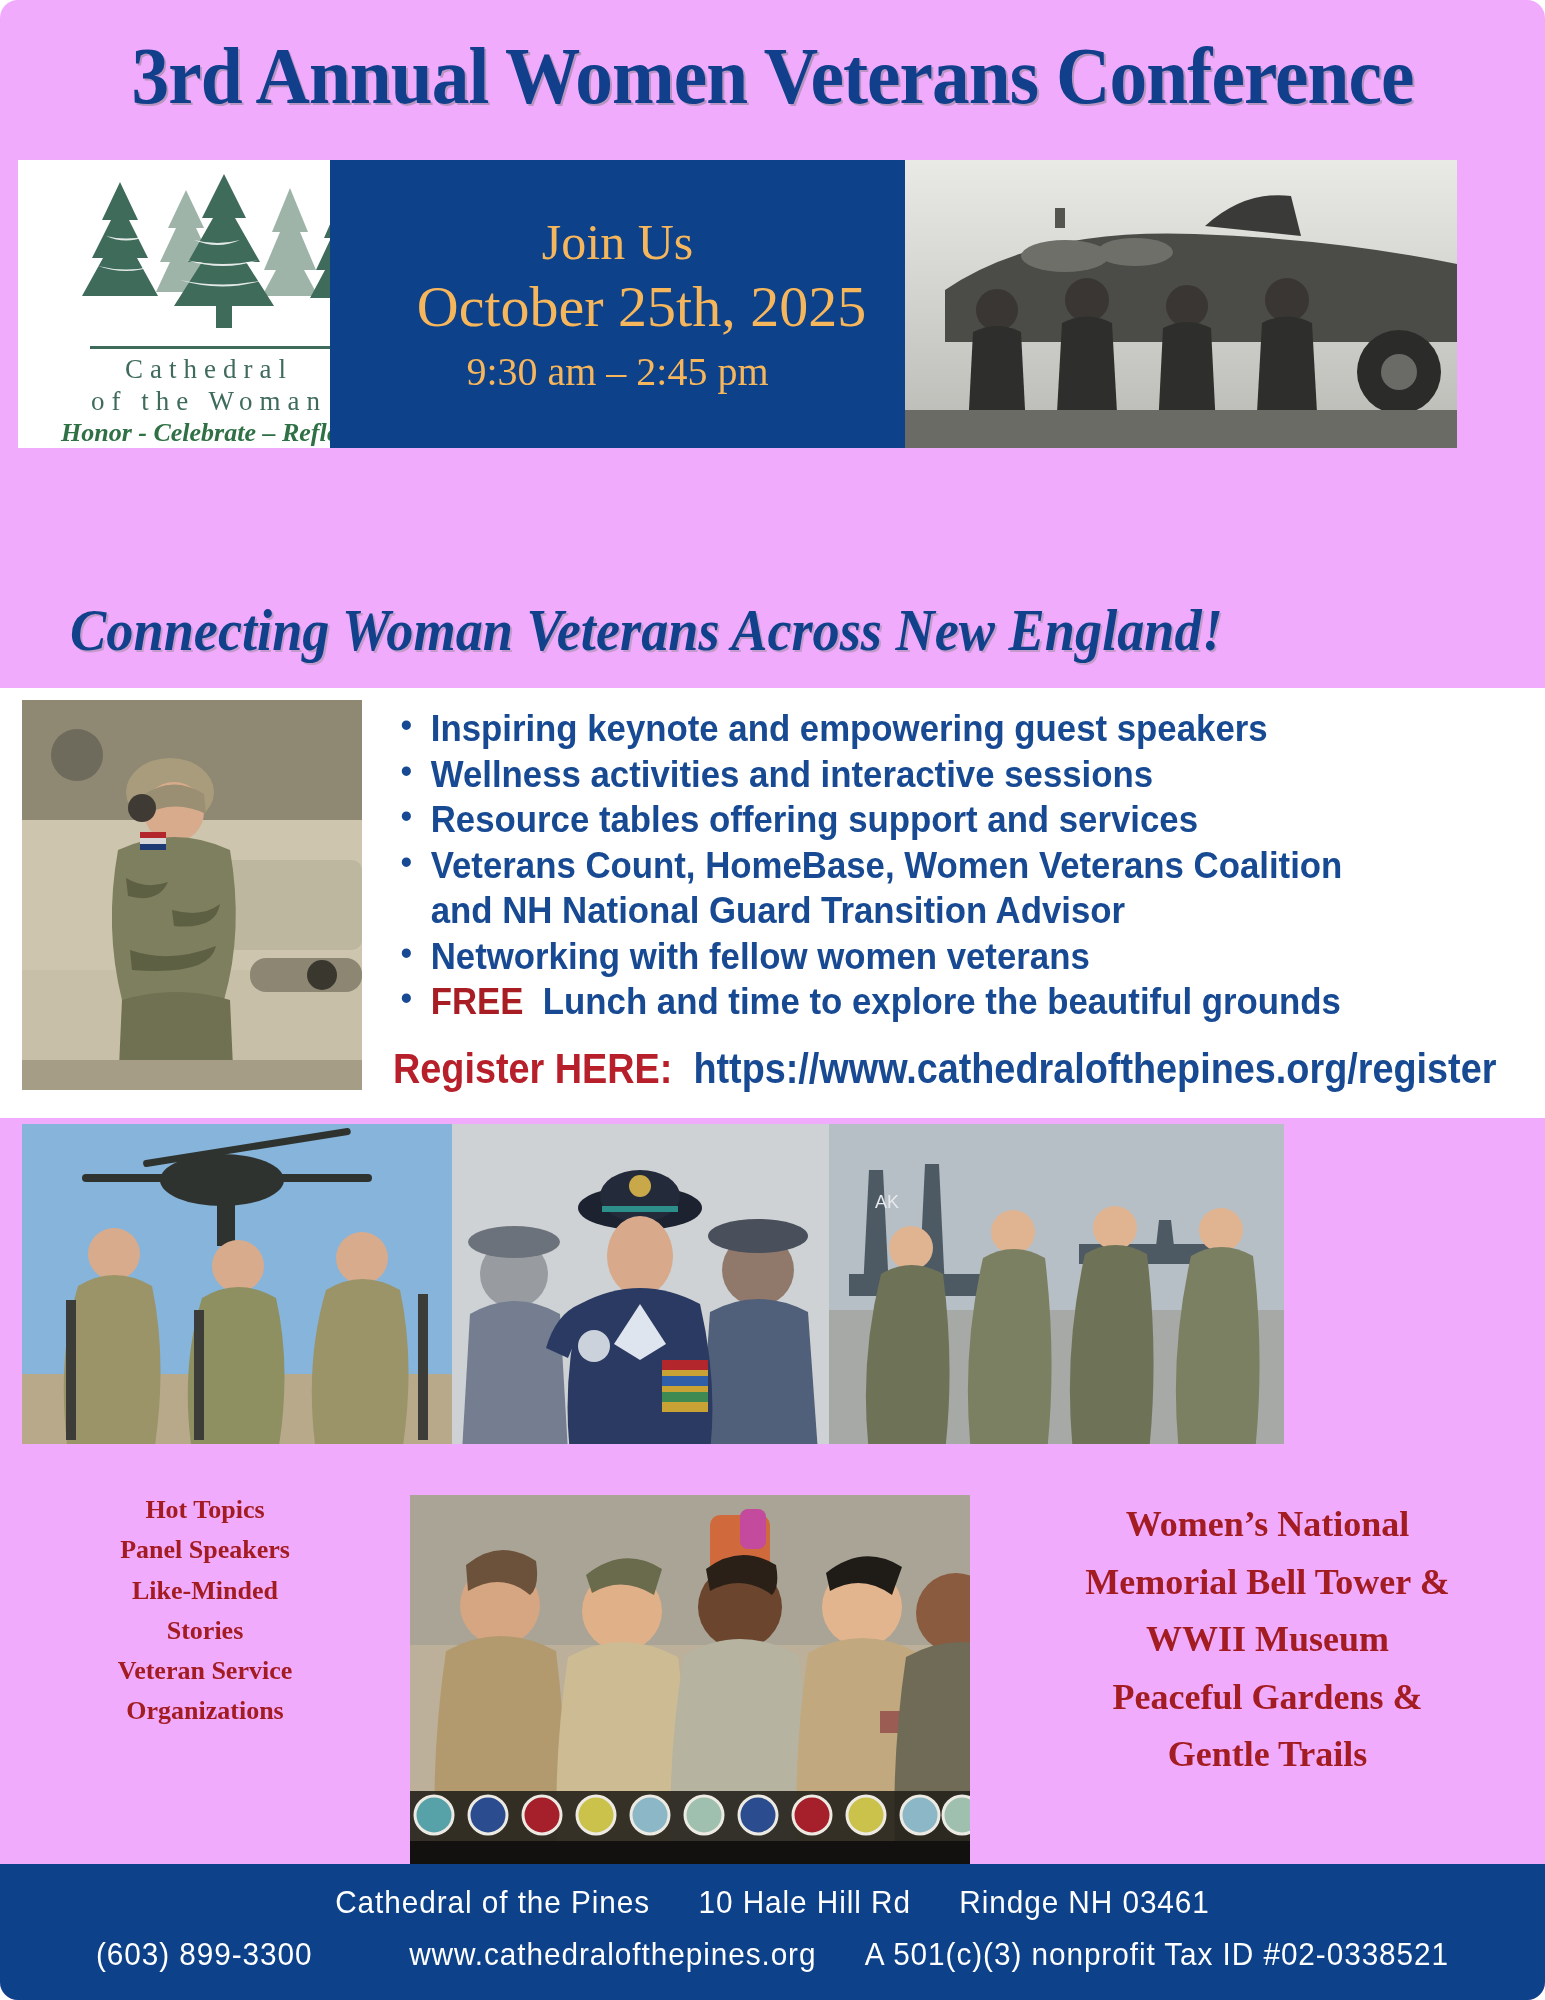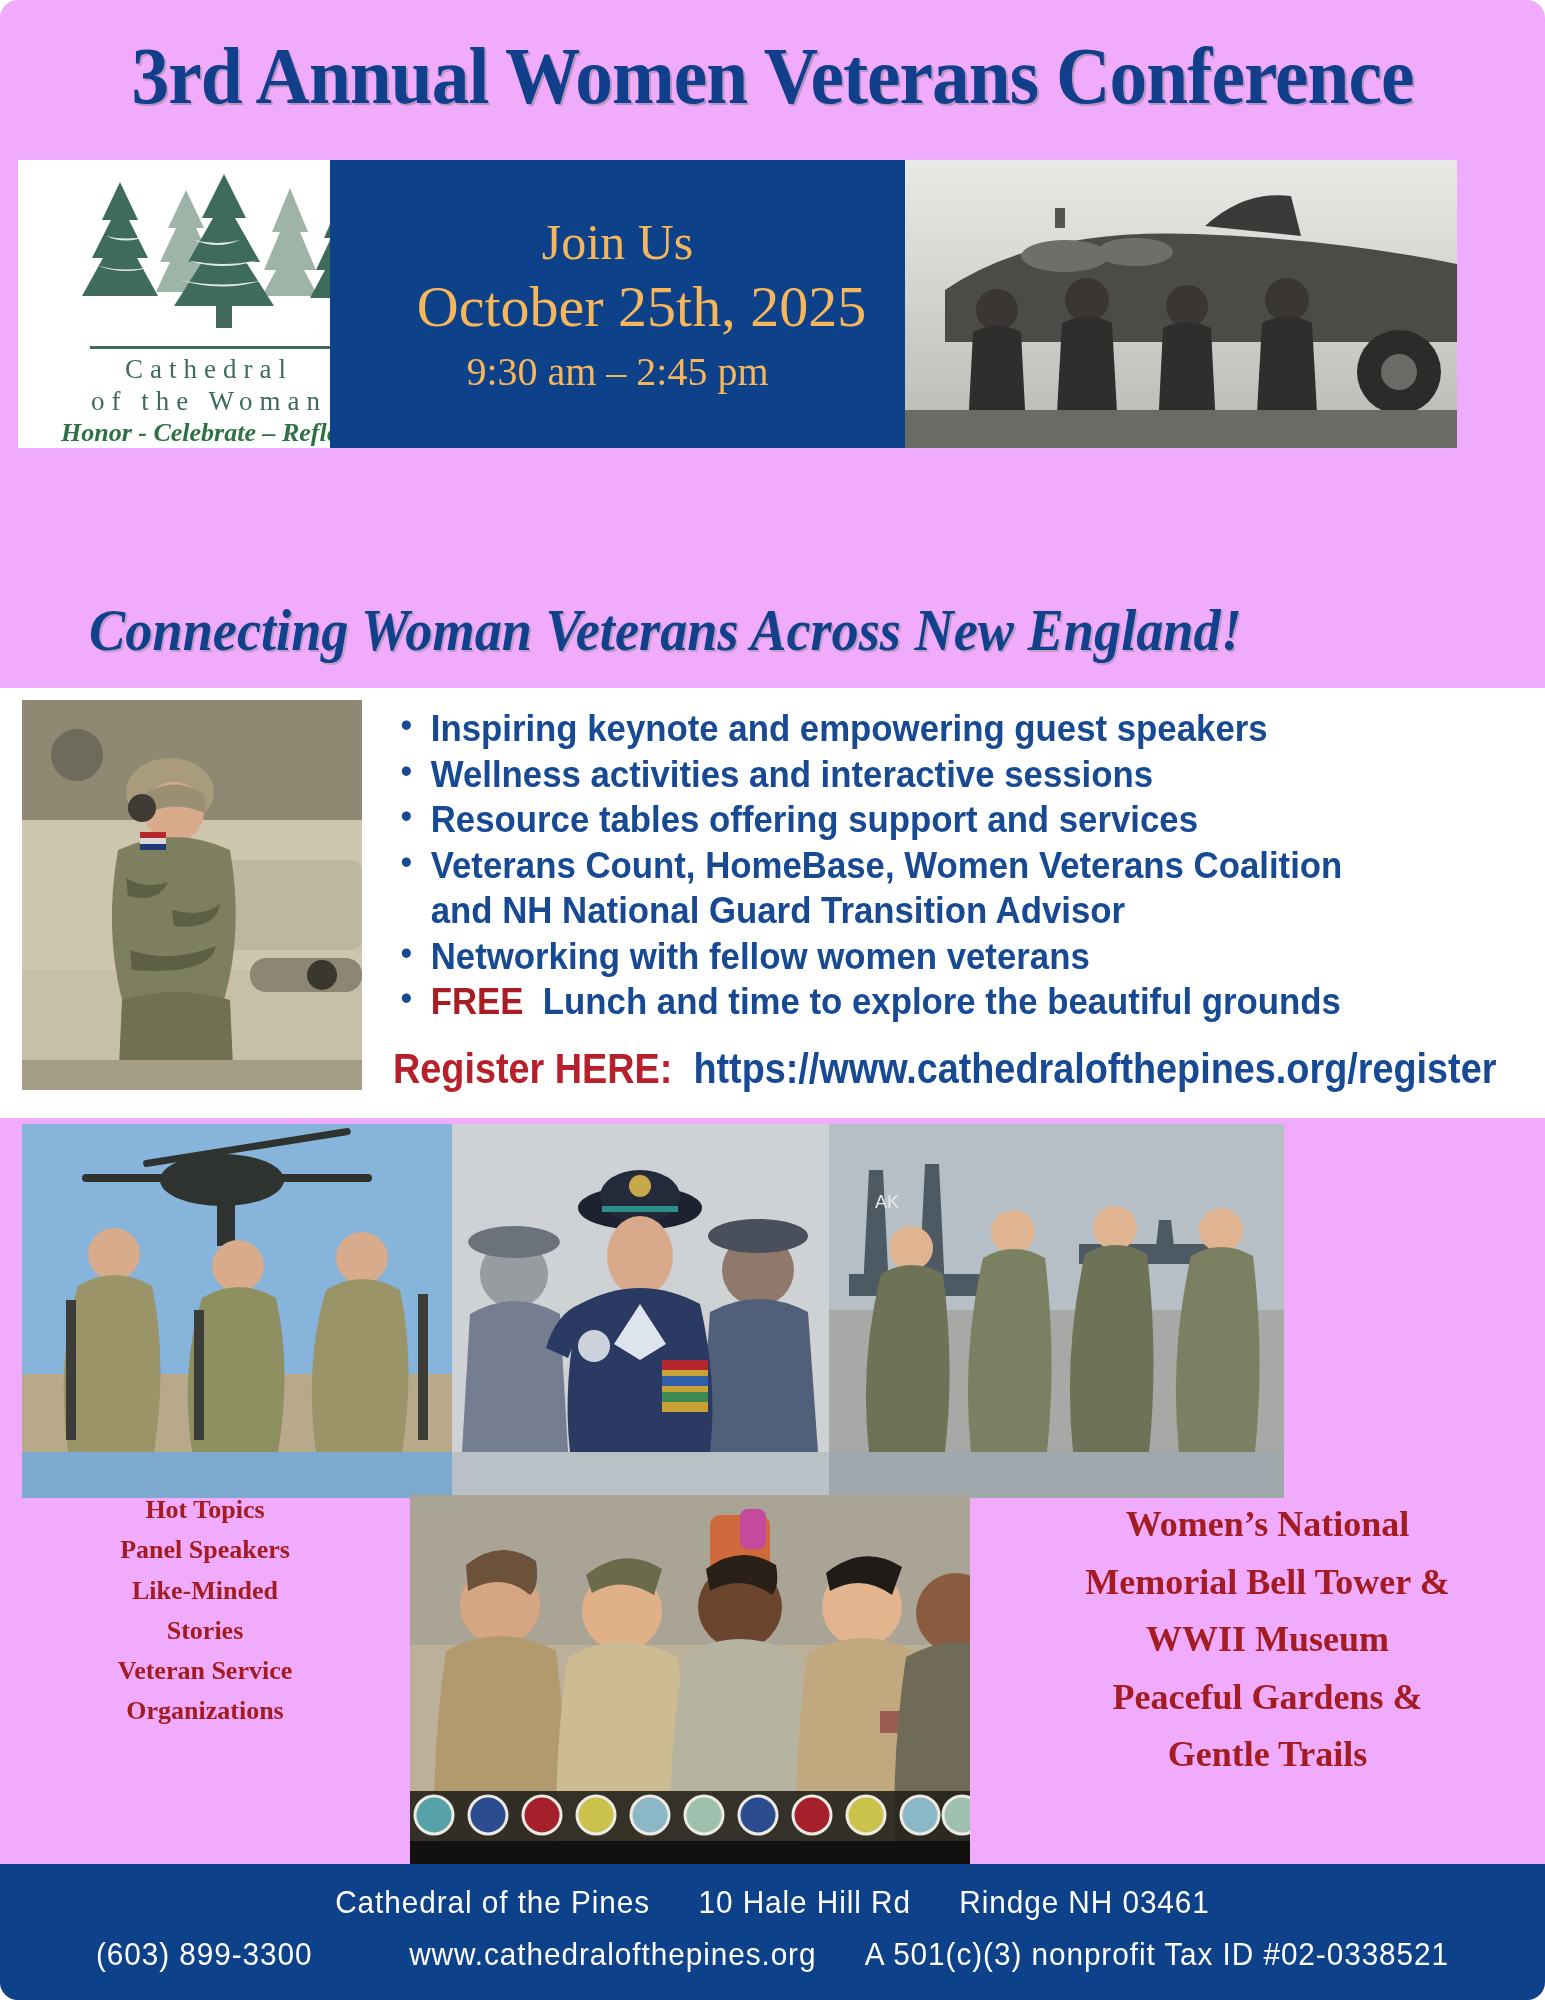--- a/index.html
+++ b/index.html
@@ -107,21 +107,21 @@
     width: 552px; height: 288px;
     position: relative;
     overflow: hidden;
     background: #9a9a96;
   }
 
   
   .banner {
     position: absolute;
     top: 596px; left: 0; width: 1292px;
-    text-align: right;
+    text-align: center;
   }
   .banner span {
     font-family: "Liberation Serif", "DejaVu Serif", serif;
     font-style: italic;
     font-weight: bold;
     font-size: 59px;
     color: #12418c;
     display: inline-block;
     transform: scaleX(0.92);
     text-shadow: 2px 2px 0 rgba(130,130,130,0.4);
@@ -181,21 +181,21 @@
   .register-label { color: #b7202a; }
   .register-url { color: #174a93; }
 
   
   .photo-strip {
     position: absolute;
     top: 1124px; left: 22px;
     width: 1503px; height: 328px;
     display: flex;
   }
-  .strip-img { position: relative; overflow: hidden; height: 374px; }
+  .strip-img { position: relative; overflow: hidden; height: 320px; }
   .strip-a { width: 430px; background: #7ea9cf; }
   .strip-b { width: 377px; background: #b9c0c6; }
   .strip-c { width: 455px; background: #9fa8ad; }
 
   
   .bottom-left {
     position: absolute;
     top: 1490px; left: 10px; width: 390px;
     text-align: center;
     font-family: "Liberation Serif", "DejaVu Serif", serif;

